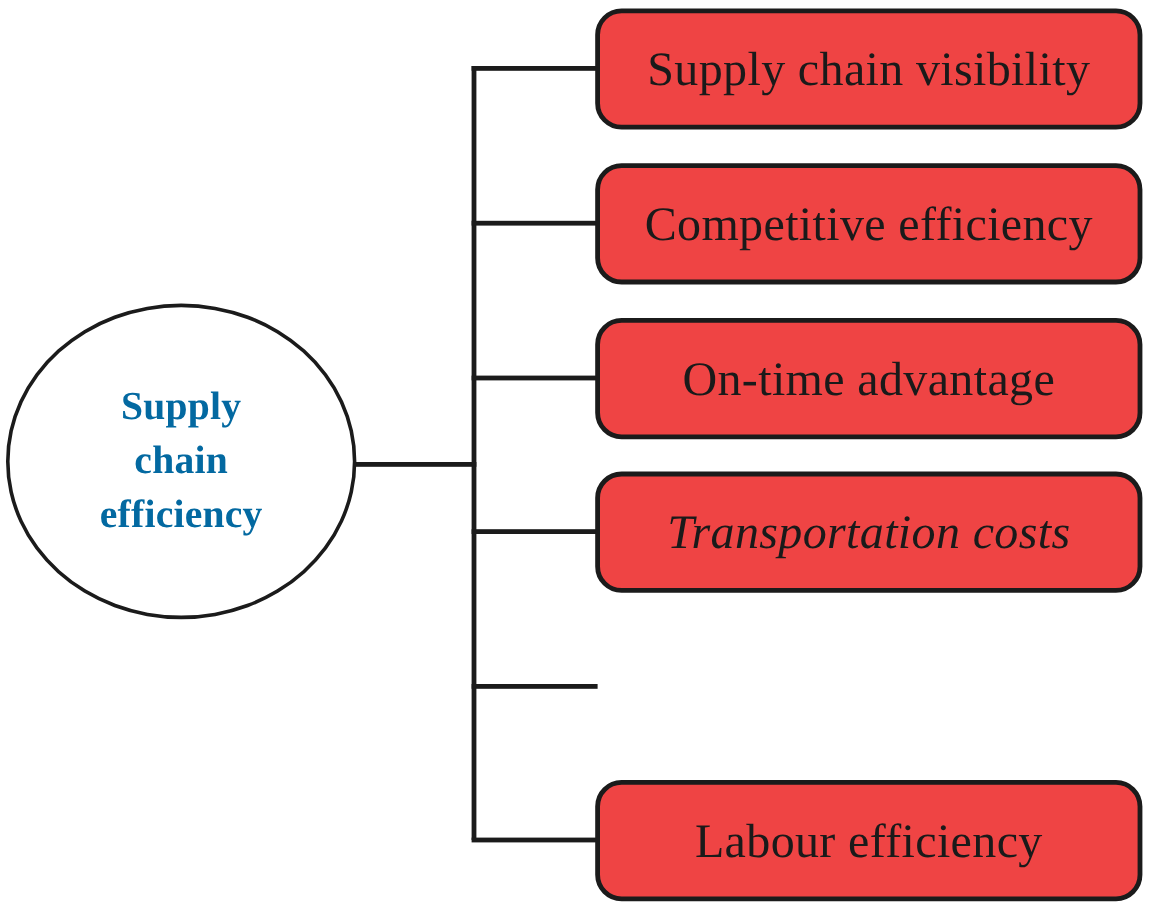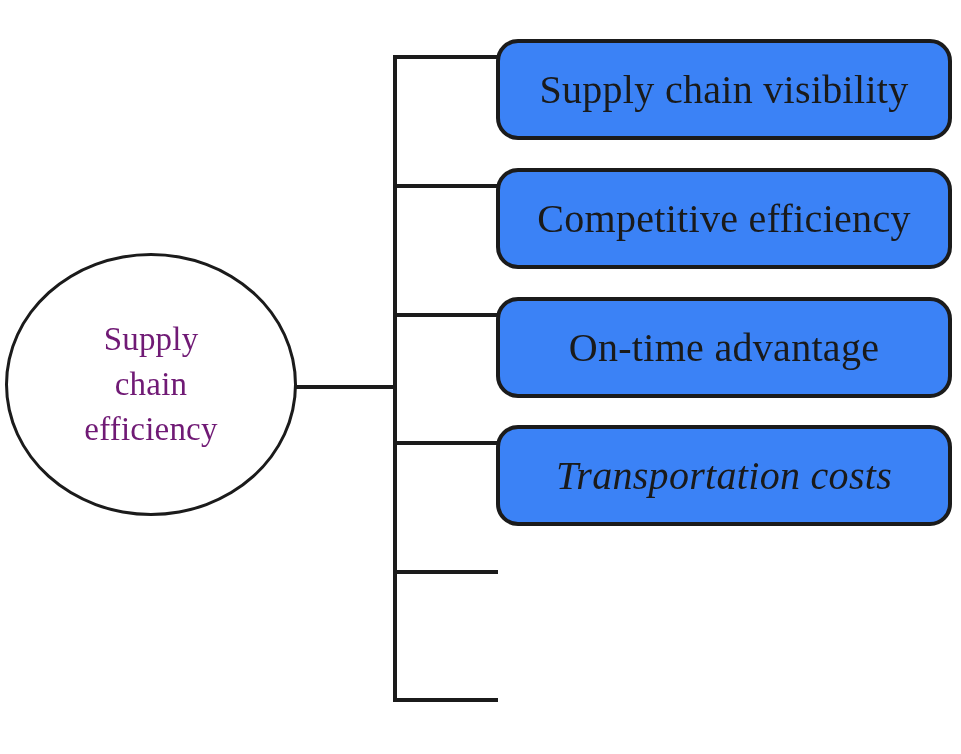--- a/index.html
+++ b/index.html
@@ -32,26 +32,26 @@
     border: 3px solid #1b1b1b;
     border-radius: 50%;
     background: #ffffff;
     display: flex;
     align-items: center;
     justify-content: center;
     z-index: 3;
   }
   .root-label {
     font-size: 33px;
-    font-weight: normal;
+    font-weight: bold;
     line-height: 45px;
     text-align: center;
     letter-spacing: 0.2px;
     white-space: pre-line;
-    color: #701a75;
+    color: #0369a1;
   }
 
   
   .connector {
     position: absolute;
     background: #1b1b1b;
     z-index: 1;
   }
   .connector.horizontal { height: 4px; }
   .connector.vertical   { width: 4px; }
@@ -66,26 +66,25 @@
     pointer-events: none;
   }
   .leaf-box {
     position: absolute;
     left: 496px;
     width: 456px;
     height: 101px;
     box-sizing: border-box;
     border: 4px solid #1b1b1b;
     border-radius: 22px;
-    background: #3b82f6;
+    background: #ef4444;
     display: flex;
     align-items: center;
     justify-content: center;
     pointer-events: auto;
-    margin-top: 32px;
   }
   .leaf-label {
     font-size: 40px;
     font-weight: normal;
     line-height: 1.05;
     text-align: center;
     color: #1a1a1a;
     letter-spacing: 0.3px;
     padding: 0 10px;
   }
@@ -124,16 +123,19 @@
 
     <div class="leaf-box" style="top:265px;">
       <span class="leaf-label">On-time advantage</span>
     </div>
 
     <div class="leaf-box" style="top:393px;font-style:italic;">
       <span class="leaf-label">Transportation costs</span>
     </div>
 
 
+    <div class="leaf-box" style="top:650px;">
+      <span class="leaf-label">Labour efficiency</span>
+    </div>
 
   </div>
 
 </div>
 
 </body></html>

